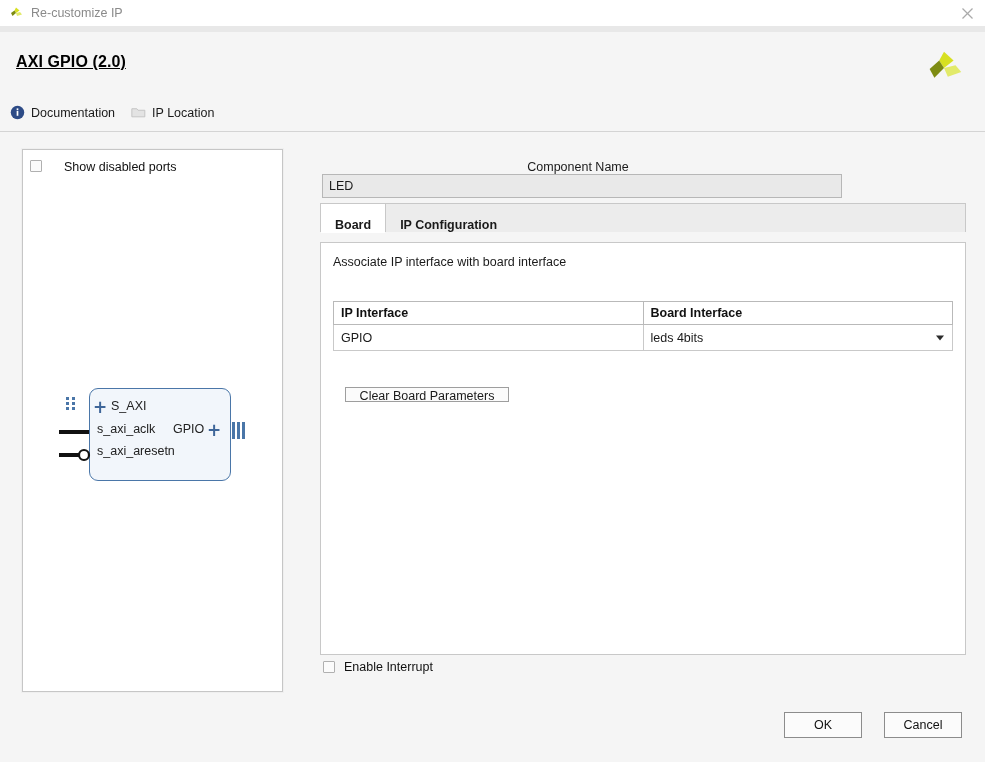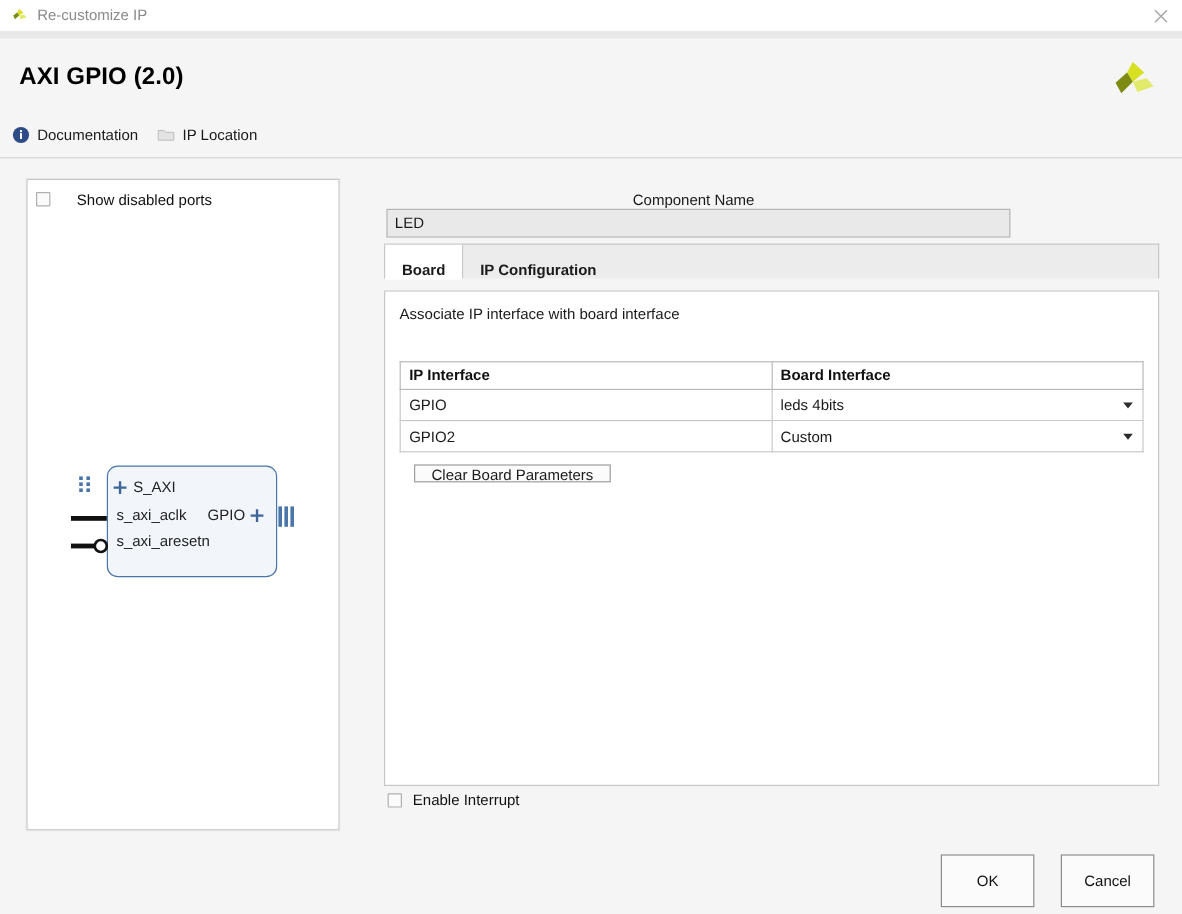--- a/index.html
+++ b/index.html
@@ -59,24 +59,25 @@
   }
   .header-topband {
     position: absolute;
     left: 0; top: 0;
     width: 985px; height: 6px;
     background: #e8e8e8;
   }
   .header-title {
     position: absolute;
     left: 16px; top: 27px;
-    font-size: 20px;
+    font-size: 16px;
     font-weight: bold;
     color: #000000;
     letter-spacing: 0.1px;
+    text-decoration: underline;
   }
   .header-logo {
     position: absolute;
     right: 18px; top: 20px;
     width: 46px; height: 46px;
   }
   .linkbar {
     position: absolute;
     left: 10px; top: 79px;
     display: flex;
@@ -313,21 +314,21 @@
   .interrupt-row .lbl {
     margin-left: 9px;
     font-size: 12.5px;
     color: #111;
   }
 
   
   .dlg-btn {
     position: absolute;
     width: 78px;
-    height: 44px;
+    height: 26px;
     top: 712px;
     background: #fbfbfb;
     border: 1px solid #8c8c8c;
     box-sizing: border-box;
     font-family: "Liberation Sans", sans-serif;
     font-size: 12.5px;
     color: #111;
     cursor: pointer;
   }
   .btn-ok { left: 784px; }
@@ -450,27 +451,20 @@
         </tr>
       </thead>
       <tbody>
         <tr>
           <td>GPIO</td>
           <td class="cell-combo">
             <span>leds 4bits</span>
             <span class="combo-arrow"></span>
           </td>
         </tr>
-        <tr>
-          <td>GPIO2</td>
-          <td class="cell-combo">
-            <span>Custom</span>
-            <span class="combo-arrow"></span>
-          </td>
-        </tr>
       </tbody>
     </table>
 
     <button class="clear-btn">Clear Board Parameters</button>
   </div>
 </div>
 
 <div class="interrupt-row">
   <span class="chkbox"></span>
   <span class="lbl">Enable Interrupt</span>

